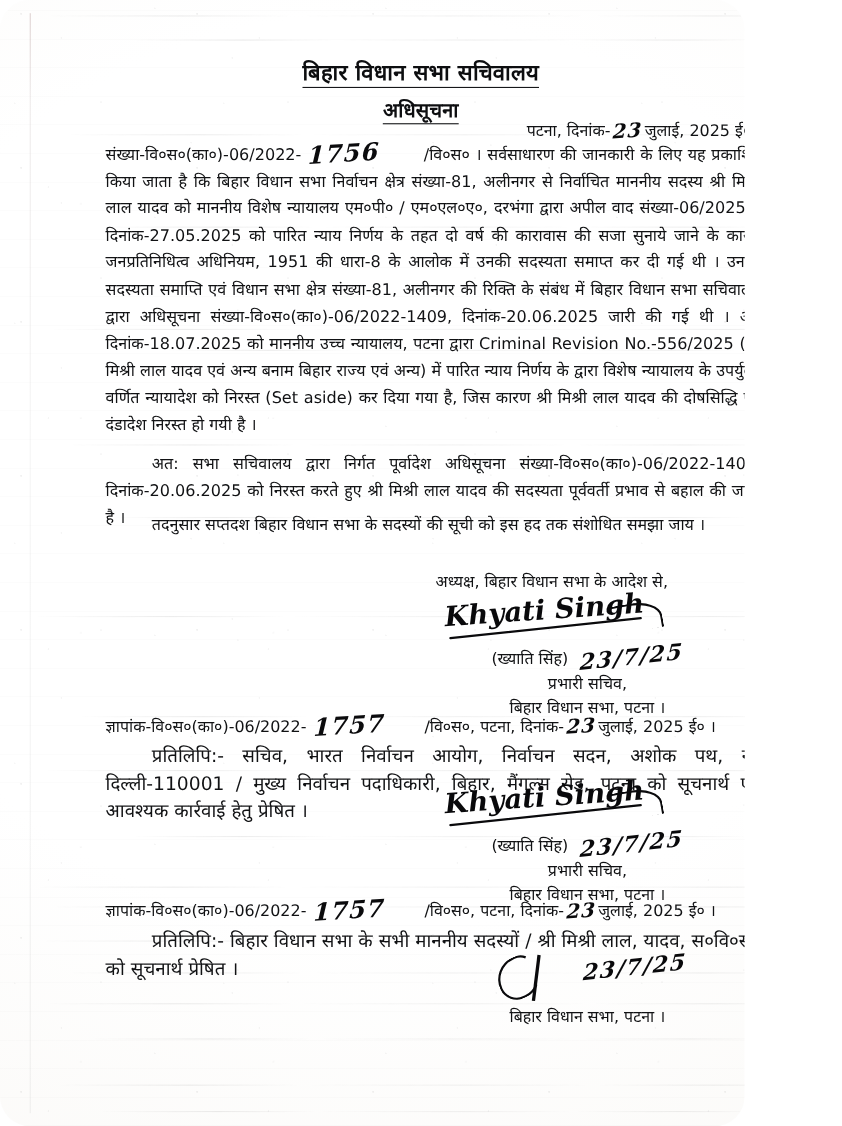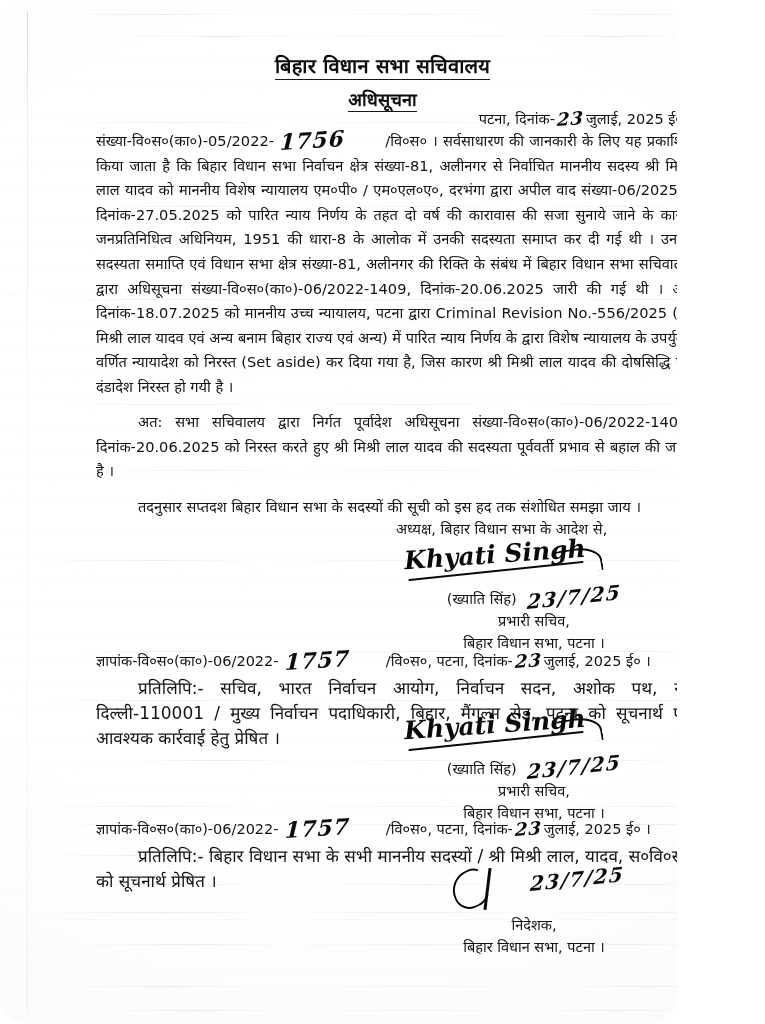--- a/index.html
+++ b/index.html
@@ -136,21 +136,21 @@
     position: absolute;
     left: 96px;
     width: 596px;
     font-size: 14.6px;
     line-height: 24.6px;
     text-align: justify;
     text-justify: inter-word;
   }
   #p-main   { top: 128px; }
   #p-ataH   { top: 410px; }
-  #p-tad    { top: 495px; }
+  #p-tad    { top: 466px; }
 
   .indent { display: inline-block; width: 42px; }
 
   
   .ink {
     font-family: "DejaVu Serif", "Liberation Serif", serif;
     color: #0b0b0d;
     font-weight: bold;
     font-style: italic;
     letter-spacing: 1px;
@@ -320,21 +320,21 @@
 
     <div class="subtitle">
       <span class="u">अधिसूचना</span>
     </div>
 
     <div class="dateline">
       <span>पटना, दिनांक-</span><span class="ink ink-day">23</span><span>जुलाई,  2025 ई० ।</span>
     </div>
 
     <div class="body-block" id="p-main">
-      <span>संख्या-वि०स०(का०)-05/2022-</span><span class="ink ink-num">1756</span><span style="display:inline-block;width:34px;"></span><span>/वि०स० ।</span>
+      <span>संख्या-वि०स०(का०)-06/2022-</span><span class="ink ink-num">1756</span><span style="display:inline-block;width:34px;"></span><span>/वि०स० ।</span>
       <span>सर्वसाधारण की जानकारी के लिए यह प्रकाशित किया जाता है कि बिहार विधान सभा निर्वाचन क्षेत्र संख्या-81, अलीनगर से निर्वाचित माननीय सदस्य श्री मिश्री लाल यादव को माननीय विशेष न्यायालय एम०पी० / एम०एल०ए०, दरभंगा द्वारा अपील वाद संख्या-06/2025 में दिनांक-27.05.2025 को पारित न्याय निर्णय के तहत दो वर्ष की कारावास की सजा सुनाये जाने के कारण जनप्रतिनिधित्व अधिनियम, 1951 की धारा-8 के आलोक में उनकी सदस्यता समाप्त कर दी गई थी । उनकी सदस्यता समाप्ति एवं विधान सभा क्षेत्र संख्या-81, अलीनगर की रिक्ति के संबंध में बिहार विधान सभा सचिवालय द्वारा अधिसूचना संख्या-वि०स०(का०)-06/2022-1409, दिनांक-20.06.2025 जारी की गई थी ।</span>
       <span>अब दिनांक-18.07.2025 को  माननीय उच्च न्यायालय, पटना द्वारा Criminal Revision No.-556/2025 (श्री मिश्री लाल यादव एवं अन्य बनाम बिहार राज्य एवं अन्य) में पारित न्याय निर्णय के द्वारा विशेष न्यायालय के उपर्युक्त वर्णित न्यायादेश को निरस्त (Set aside) कर दिया गया है, जिस कारण श्री मिश्री लाल यादव की दोषसिद्धि एवं दंडादेश निरस्त हो गयी है ।</span>
     </div>
 
     <div class="body-block" id="p-ataH">
       <span class="indent"></span><span>अत: सभा सचिवालय द्वारा निर्गत पूर्वादेश अधिसूचना संख्या-वि०स०(का०)-06/2022-1409, दिनांक-20.06.2025 को निरस्त करते हुए श्री मिश्री लाल यादव की सदस्यता पूर्ववर्ती प्रभाव से बहाल की जाती है ।</span>
     </div>
 
     <div class="body-block" id="p-tad">
       <span class="indent"></span><span>तदनुसार सप्तदश बिहार विधान सभा के सदस्यों की सूची को इस हद तक संशोधित समझा जाय ।</span>
@@ -387,18 +387,17 @@
       <span class="indent"></span><span>प्रतिलिपि:-</span>
       <span>बिहार विधान सभा के सभी माननीय सदस्यों / श्री मिश्री लाल, यादव, स०वि०स० को सूचनार्थ प्रेषित ।</span>
     </div>
 
     <div class="sig-block" style="top:870px; left:404px; width:260px;">
       <div class="dir-mark">
         <span class="dir-loop"></span>
         <span class="dir-stroke"></span>
         <span class="sig-date-hand" style="position:absolute; left:86px; top:-2px;">23/7/25</span>
       </div>
-      <div>निदेशक,</div>
       <div>बिहार विधान सभा, पटना ।</div>
     </div>
 
   </div>
 </div>
 
 </body></html>

